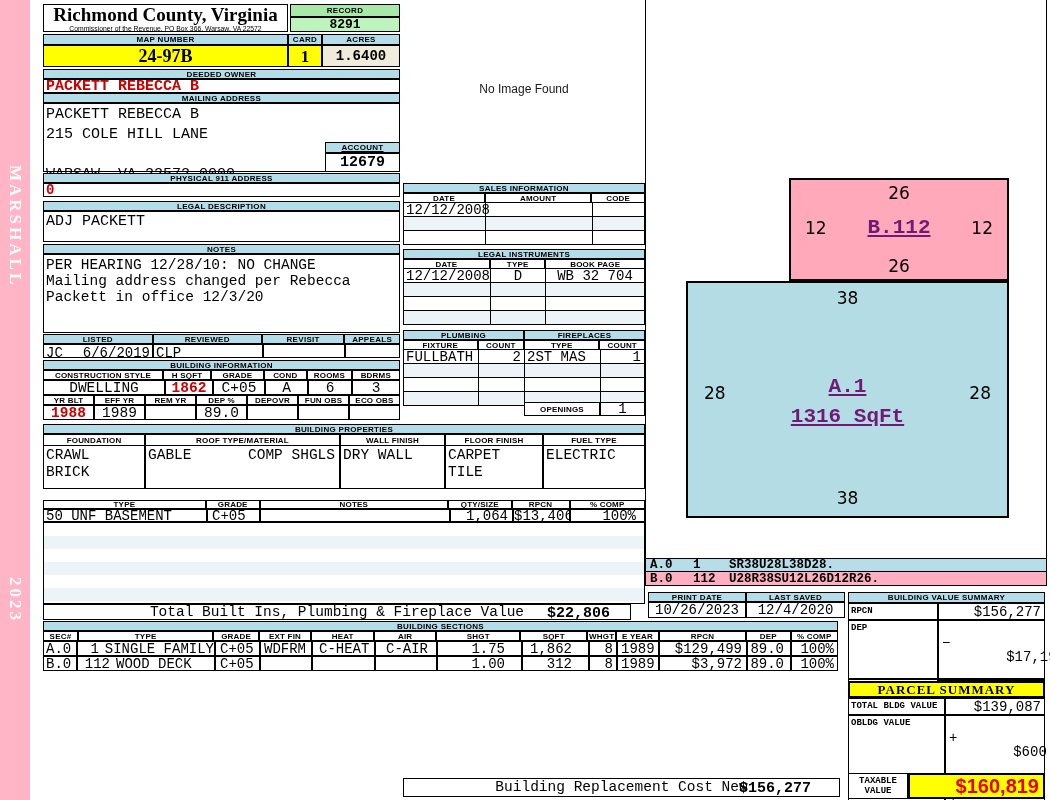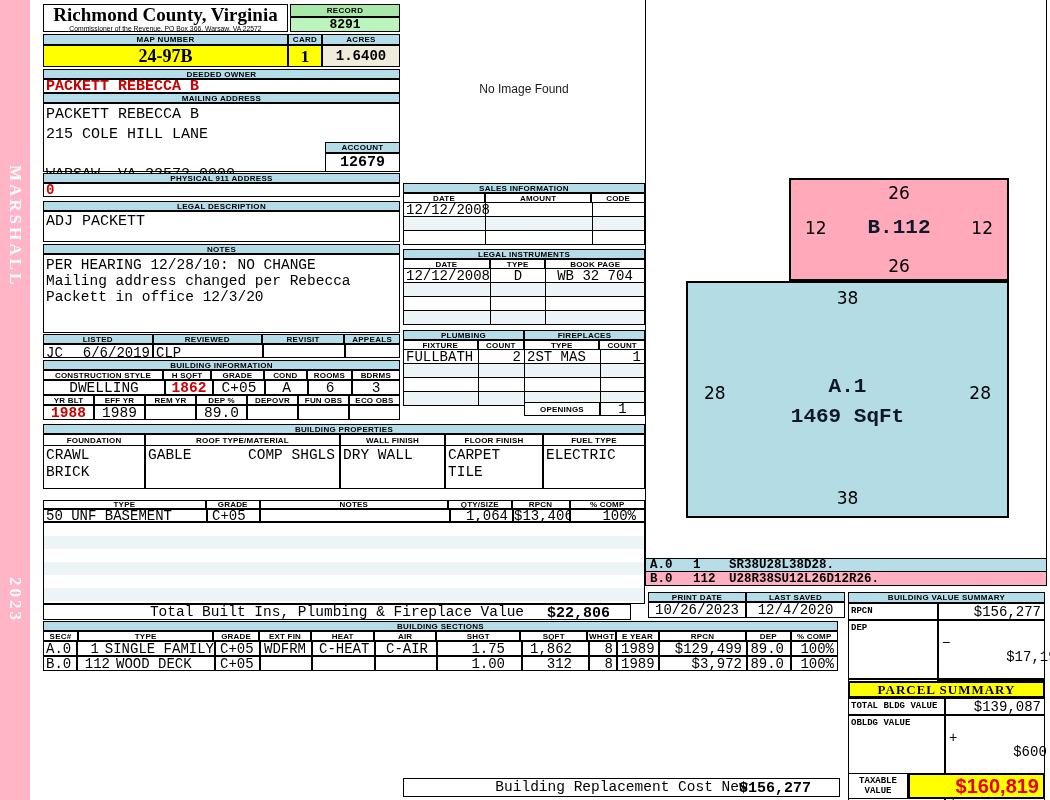--- a/index.html
+++ b/index.html
@@ -16,21 +16,21 @@
   .mono{font-family:"Liberation Mono","DejaVu Sans Mono",monospace;}
   .val{font:14px/1 "Liberation Mono","DejaVu Sans Mono",monospace;white-space:pre;}
   .red{color:var(--red);}
   .flex{display:flex;}
   .trow{display:flex;border-bottom:1px solid #000;}
   .tc{border-right:1px solid #000;box-sizing:border-box;display:flex;align-items:center;overflow:visible;}
   .stripe{background:repeating-linear-gradient(180deg,#fff 0 13px,var(--stripe) 13px 26px);}
   .vert{writing-mode:vertical-rl;color:#fff;font-family:"Liberation Serif","DejaVu Serif",serif;
         font-weight:bold;letter-spacing:3px;}
   .sketchnum{font:17px "DejaVu Sans","Liberation Sans",sans-serif;color:#000;}
-  .sketchlbl{font:bold 21px "Liberation Mono","DejaVu Sans Mono",monospace;color:#0f172a;white-space:pre;}
+  .sketchlbl{font:bold 21px "Liberation Mono","DejaVu Sans Mono",monospace;color:#701a75;white-space:pre;text-decoration:underline;}
 </style>
 </head>
 <body>
 
 <div id="page">
 
   <div class="abs" style="left:0;top:0;width:30px;height:800px;background:var(--pink-strip);">
     <div class="abs vert" style="left:5px;top:165px;font-size:17px;">MARSHALL</div>
     <div class="abs vert" style="left:5px;top:577px;font-size:17px;">2023</div>
   </div>
@@ -51,21 +51,21 @@
 
   <div class="abs bluehdr" style="left:43px;top:69px;width:357px;height:10px;">DEEDED OWNER</div>
   <div class="abs box val red" style="left:43px;top:79px;width:357px;height:14px;font-weight:bold;font-size:15px;line-height:13px;padding-left:2px;">PACKETT REBECCA B</div>
 
   <div class="abs bluehdr" style="left:43px;top:93px;width:357px;height:10px;">MAILING ADDRESS</div>
   <div class="abs box" style="left:43px;top:103px;width:357px;height:69px;">
     <div class="val" style="font-size:15px;padding:3px 0 0 2px;">PACKETT REBECCA B</div>
     <div class="val" style="font-size:15px;padding:5px 0 0 2px;">215 COLE HILL LANE</div>
     <div class="val" style="font-size:15px;padding:25px 0 0 2px;">WARSAW, VA 22572-0000</div>
   </div>
-  <div class="abs bluehdr" style="left:325px;top:142px;width:75px;height:11px;">ACCOUNT</div>
+  <div class="abs bluehdr" style="left:325px;top:142px;width:75px;height:11px;text-decoration:underline;">ACCOUNT</div>
   <div class="abs box mono" style="left:325px;top:153px;width:75px;height:19px;font-weight:bold;font-size:15px;text-align:center;line-height:18px;">12679</div>
 
   <div class="abs bluehdr" style="left:43px;top:173px;width:357px;height:10px;">PHYSICAL 911 ADDRESS</div>
   <div class="abs box val red" style="left:43px;top:183px;width:357px;height:14px;font-weight:bold;font-size:14px;line-height:13px;padding-left:2px;">0</div>
 
   <div class="abs bluehdr" style="left:43px;top:201px;width:357px;height:10px;">LEGAL DESCRIPTION</div>
   <div class="abs box val" style="left:43px;top:211px;width:357px;height:31px;font-size:15px;padding:2px 0 0 2px;">ADJ PACKETT</div>
 
   <div class="abs bluehdr" style="left:43px;top:244px;width:357px;height:10px;">NOTES</div>
   <div class="abs box" style="left:43px;top:254px;width:357px;height:79px;">
@@ -343,21 +343,21 @@
       <div class="abs sketchnum" style="left:14px;top:38px;">12</div>
       <div class="abs sketchlbl" style="left:0;right:0;top:36px;text-align:center;">B.112</div>
       <div class="abs sketchnum" style="right:14px;top:38px;">12</div>
       <div class="abs sketchnum" style="left:0;right:0;bottom:3px;text-align:center;">26</div>
     </div>
     <div class="abs" style="left:40px;top:281px;width:323px;height:237px;background:var(--sketch-blue);border:2px solid #000;">
       <div class="abs sketchnum" style="left:0;right:0;top:5px;text-align:center;">38</div>
       <div class="abs sketchnum" style="left:16px;top:100px;">28</div>
       <div class="abs sketchlbl" style="left:0;right:0;top:92px;text-align:center;">A.1</div>
       <div class="abs sketchnum" style="right:16px;top:100px;">28</div>
-      <div class="abs sketchlbl" style="left:0;right:0;top:122px;text-align:center;">1469 SqFt</div>
+      <div class="abs sketchlbl" style="left:0;right:0;top:122px;text-align:center;">1316 SqFt</div>
       <div class="abs sketchnum" style="left:0;right:0;bottom:8px;text-align:center;">38</div>
     </div>
   </div>
   <div class="abs flex mono" style="left:645px;top:558px;width:402px;height:14px;background:var(--legend-blue);border:1px solid #000;font-weight:bold;font-size:12.5px;line-height:12px;align-items:center;">
     <span style="padding-left:4px;width:43px;">A.0</span>
     <span style="width:36px;">1</span>
     <span>SR38U28L38D28.</span>
   </div>
   <div class="abs flex mono" style="left:645px;top:572px;width:402px;height:14px;background:var(--legend-pink);border:1px solid #000;border-top:none;font-weight:bold;font-size:12.5px;line-height:12px;align-items:center;">
     <span style="padding-left:4px;width:43px;">B.0</span>

